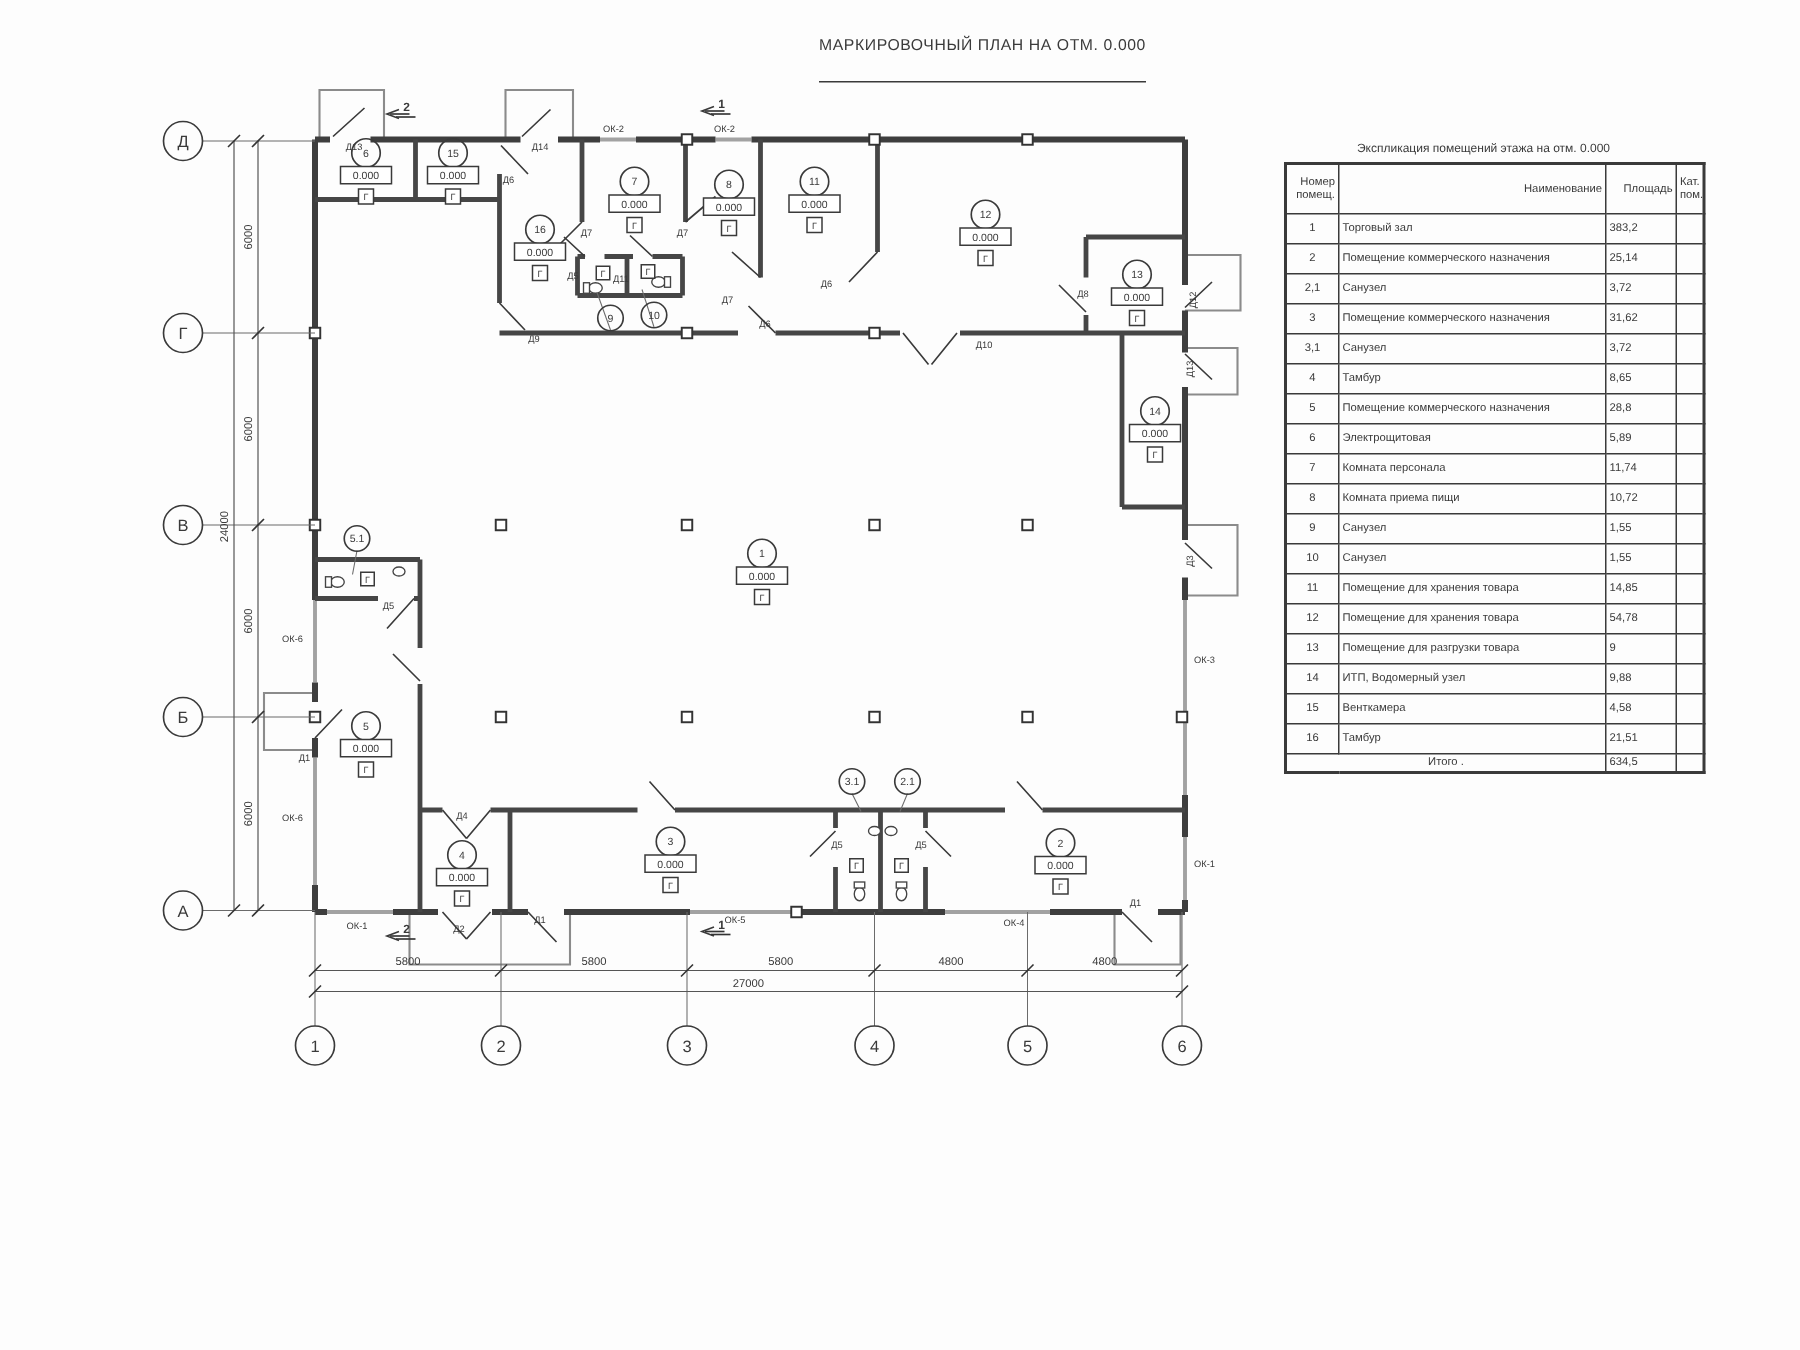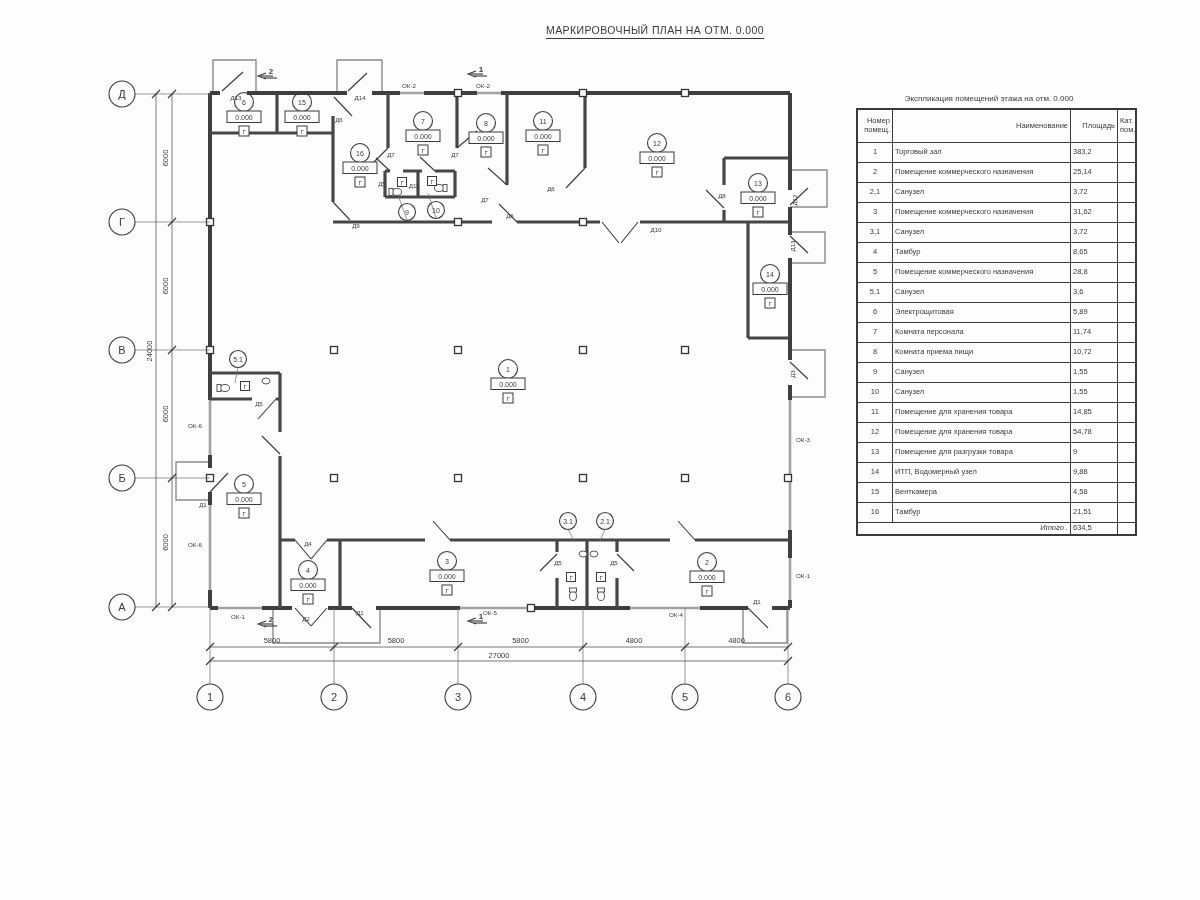--- a/index.html
+++ b/index.html
@@ -1,20 +1,20 @@
 <!DOCTYPE html>
 <html><head>
 <meta charset="utf-8">
 <style>
   html,body{margin:0;padding:0;}
   body{width:1200px;height:900px;background:#fdfdfd;position:relative;overflow:hidden;
        font-family:"Liberation Sans", sans-serif;color:#333;}
   .drawing-title{position:absolute;left:535px;top:24px;width:240px;text-align:center;
        font-size:10.5px;letter-spacing:.4px;color:#3a3a3a;}
-  .drawing-title span{display:inline-block;border-bottom:1px solid #3a3a3a;padding-bottom:2px;}
+  .drawing-title span{display:inline-block;border-bottom:1px solid #3a3a3a;padding-bottom:18px;}
   svg{position:absolute;left:0;top:0;}
   .wall{stroke:#3e3e3e;stroke-width:4;fill:none;stroke-linecap:butt;}
   .wall2{stroke:#464646;stroke-width:3.2;fill:none;}
   .win{stroke:#a2a2a2;stroke-width:2.6;fill:none;}
   .porch{stroke:#8b8b8b;stroke-width:1.4;fill:none;}
   .leaf{stroke:#3a3a3a;stroke-width:1.1;fill:none;}
   .thin{stroke:#6b6b6b;stroke-width:.7;fill:none;}
   .dimline{stroke:#555;stroke-width:.8;fill:none;}
   .tick{stroke:#333;stroke-width:1.1;}
   .colsq{fill:#fff;stroke:#333;stroke-width:1.3;}
@@ -33,21 +33,21 @@
   .expl{position:absolute;left:856px;top:94px;width:266px;}
   .expl-title{font-size:8px;text-align:center;margin-bottom:5px;color:#3a3a3a;}
   table.expl-t{border-collapse:collapse;table-layout:fixed;width:266px;border:2px solid #3a3a3a;}
   table.expl-t th,table.expl-t td{border:1px solid #3a3a3a;font-weight:normal;
        font-size:7.5px;line-height:1.15;padding:1px 2px;overflow:hidden;color:#3a3a3a;}
   table.expl-t th{text-align:right;white-space:pre-line;height:30px;}
   td.c-num{width:30px;text-align:center;height:17px;}
   td.c-name{width:173px;text-align:left;padding-left:3px;}
   td.c-area{width:42px;text-align:left;}
   td.c-cat{width:13px;}
-  td.total-lbl{text-align:right;padding-right:8px;font-style:italic;}
+  td.total-lbl{text-align:center;padding-right:8px;}
 </style>
 </head>
 <body>
 
 <div class="drawing-title">
   <span>МАРКИРОВОЧНЫЙ ПЛАН НА ОТМ. 0.000</span>
 </div>
 
 <svg id="plan" width="900" height="730" viewBox="0 0 900 730" aria-label="floor plan">
 
@@ -493,26 +493,20 @@
           <td class="c-area">8,65</td>
           <td class="c-cat"></td>
         </tr>
         <tr>
           <td class="c-num">5</td>
           <td class="c-name">Помещение коммерческого назначения</td>
           <td class="c-area">28,8</td>
           <td class="c-cat"></td>
         </tr>
         <tr>
-          <td class="c-num">5,1</td>
-          <td class="c-name">Санузел</td>
-          <td class="c-area">3,6</td>
-          <td class="c-cat"></td>
-        </tr>
-        <tr>
           <td class="c-num">6</td>
           <td class="c-name">Электрощитовая</td>
           <td class="c-area">5,89</td>
           <td class="c-cat"></td>
         </tr>
         <tr>
           <td class="c-num">7</td>
           <td class="c-name">Комната персонала</td>
           <td class="c-area">11,74</td>
           <td class="c-cat"></td>

